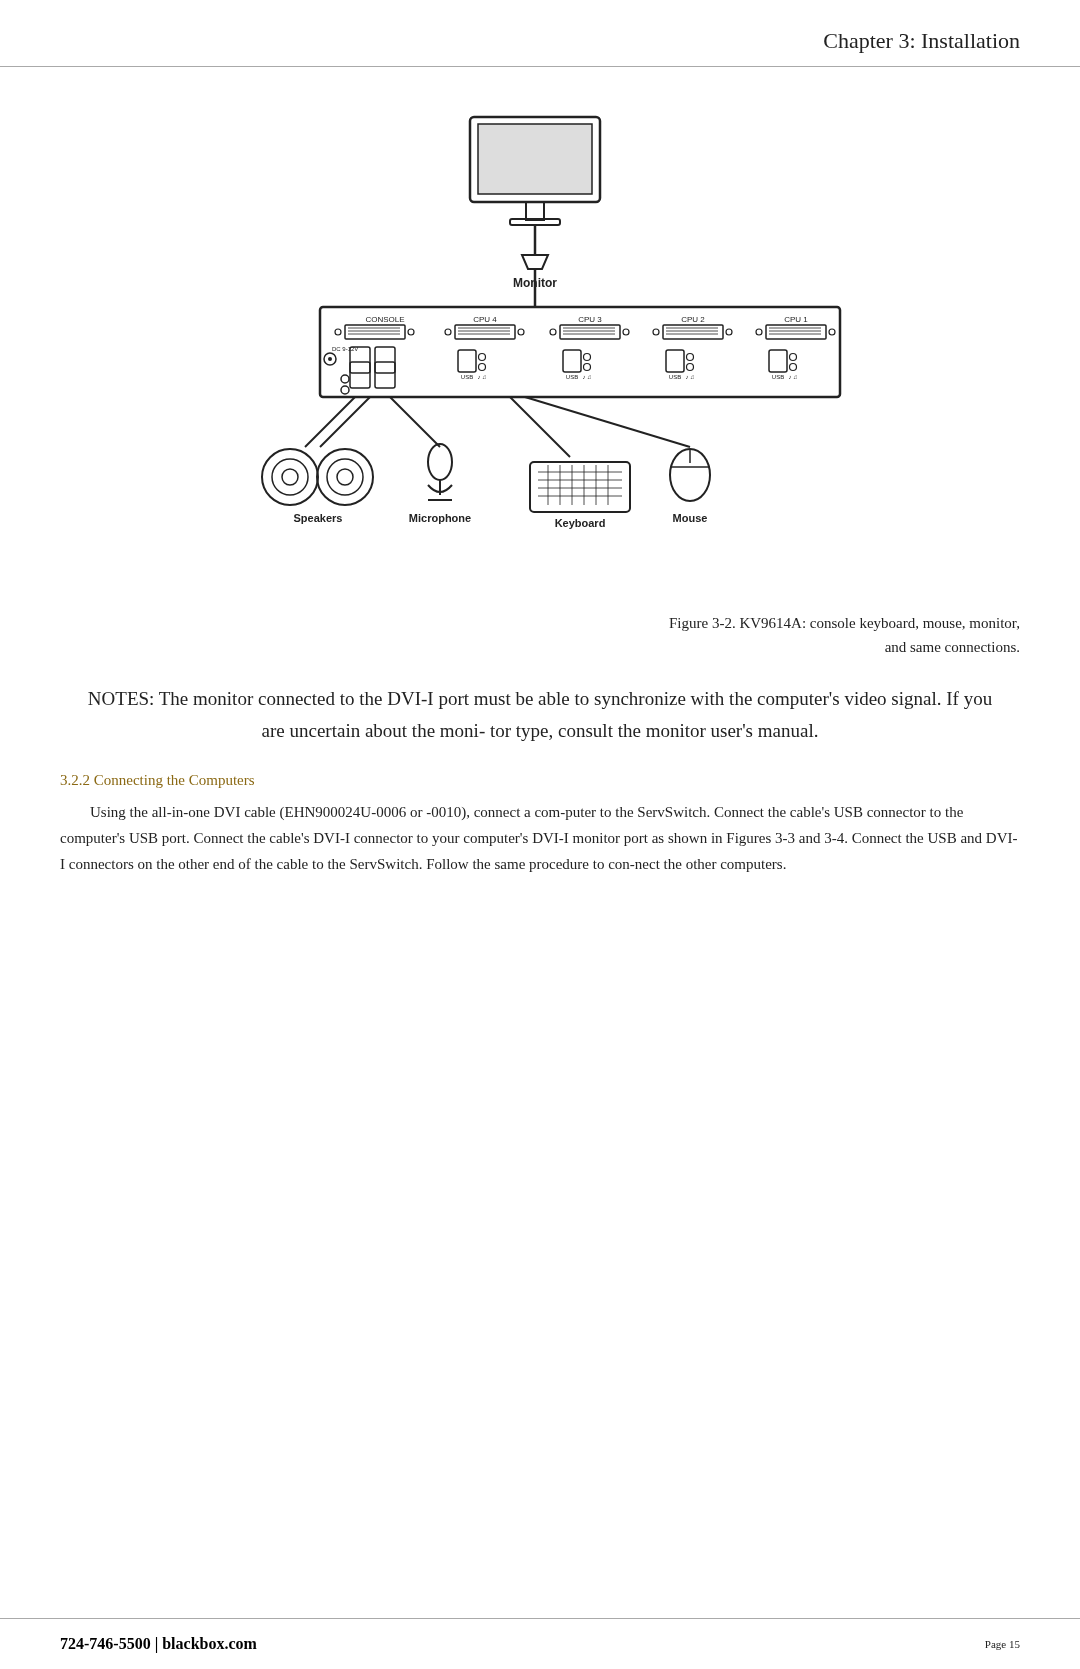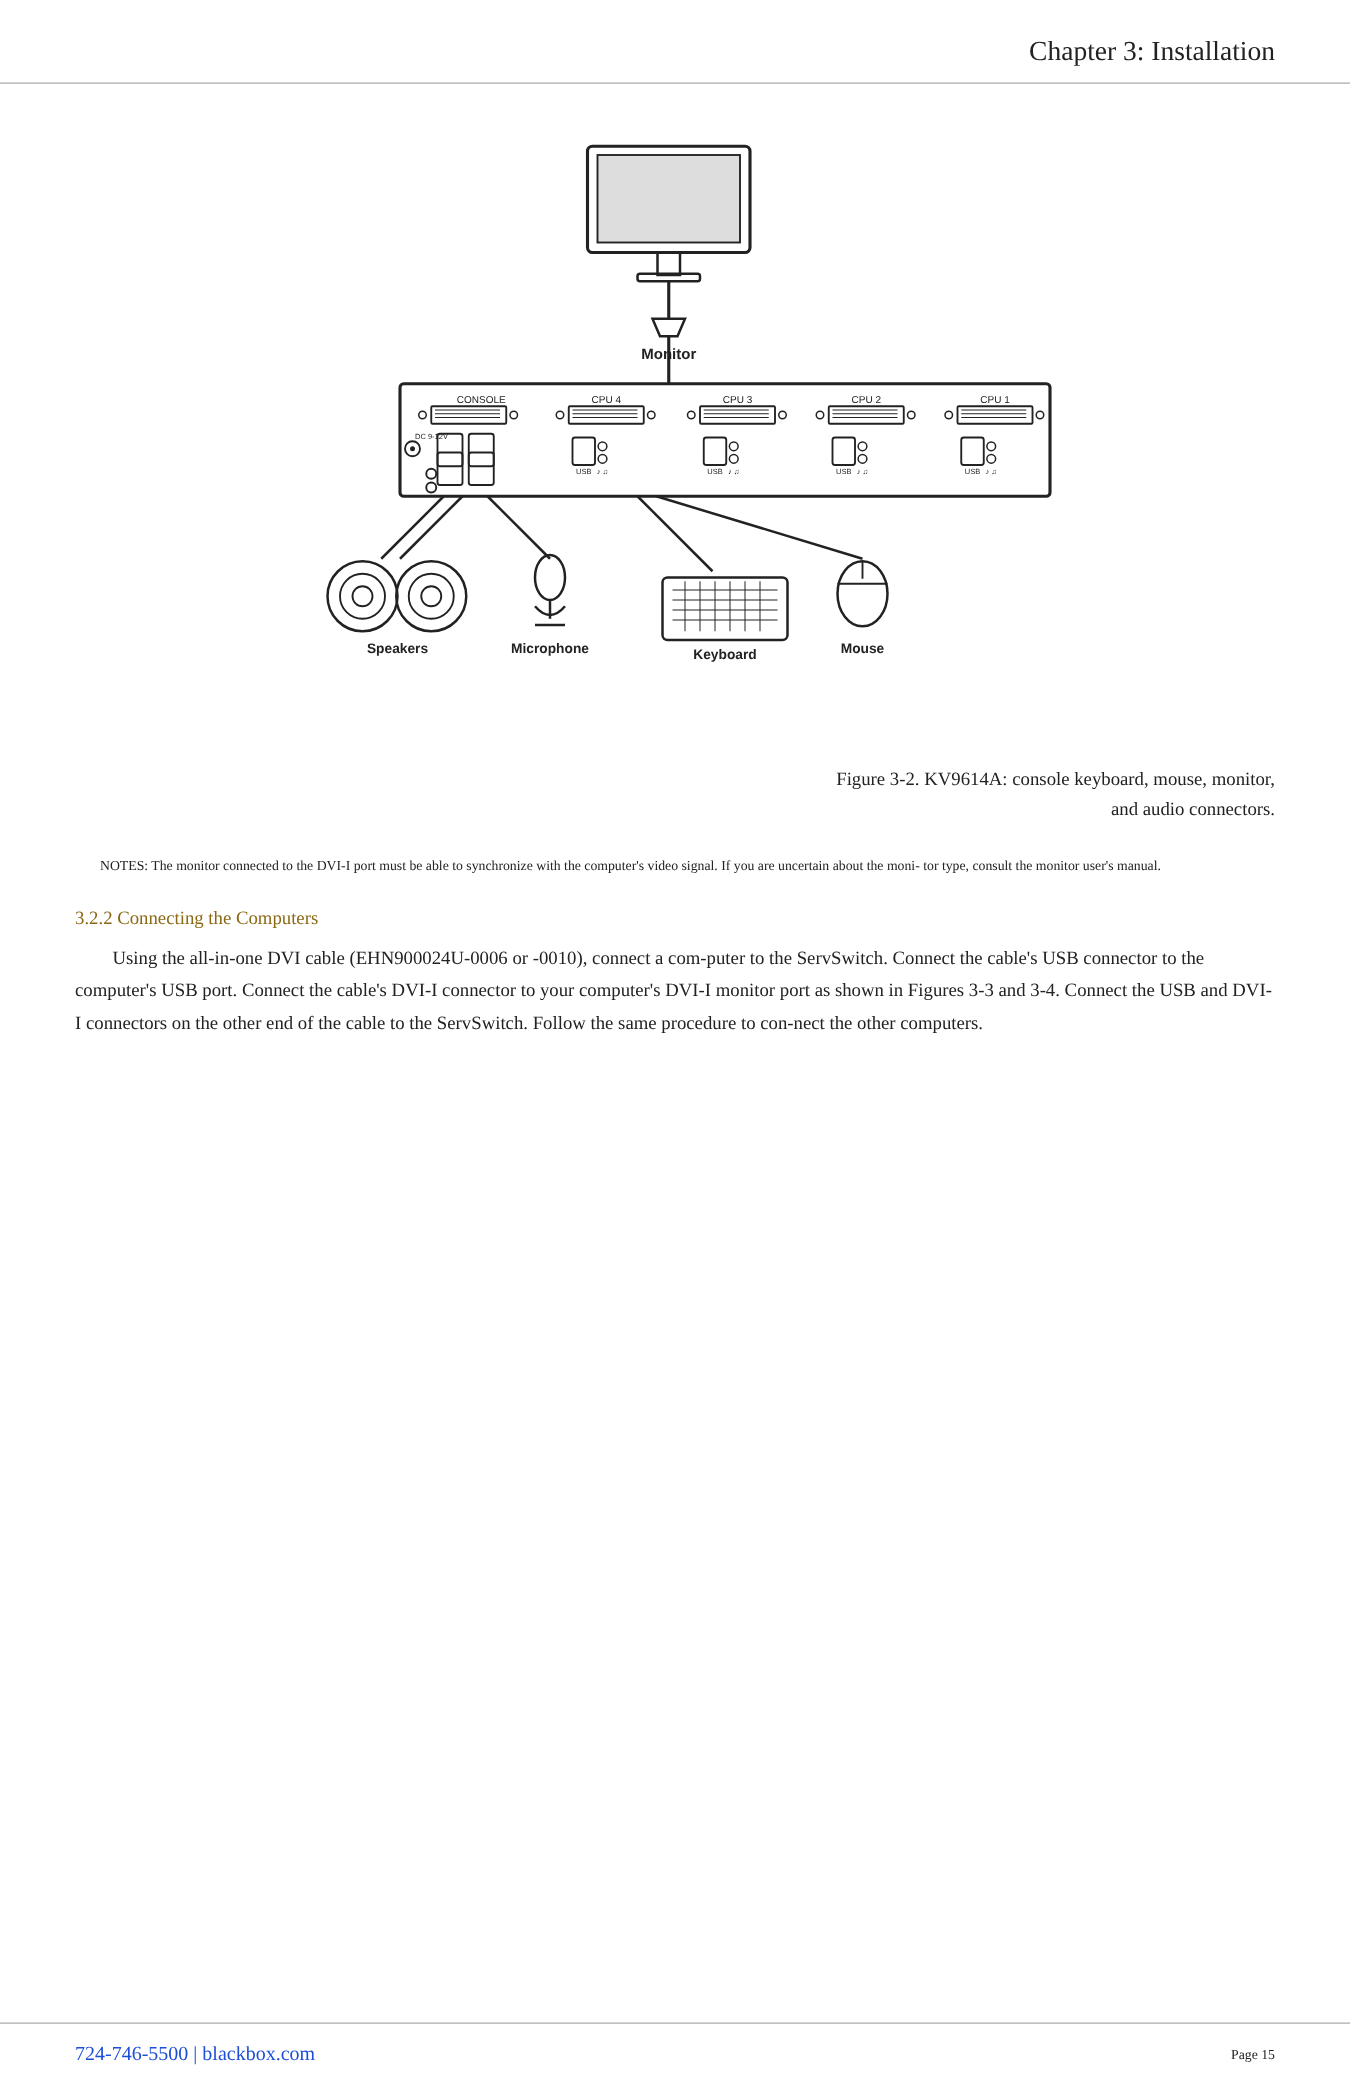--- a/index.html
+++ b/index.html
@@ -45,24 +45,25 @@
     .figure-caption {
       text-align: right;
       font-size: 15px;
       color: #222;
       line-height: 1.6;
       margin: 10px 0 24px 0;
     }
 
     
     .notes-block {
-      font-size: 11px;
+      font-size: 19px;
       line-height: 1.7;
       color: #222;
       margin: 0 20px 24px 20px;
+      text-align: center;
     }
 
     
     .section-heading {
       font-size: 15px;
       font-weight: normal;
       color: #8B6914;
       margin: 0 0 10px 0;
     }
 
@@ -81,22 +82,22 @@
       left: 0;
       right: 0;
       border-top: 1.5px solid #aaa;
       padding: 16px 60px;
       display: flex;
       justify-content: space-between;
       align-items: center;
     }
     .footer-contact {
       font-size: 16px;
-      font-weight: normal;
-      color: #1d4ed8;
+      font-weight: bold;
+      color: #000000;
     }
     .footer-page {
       font-size: 11px;
       color: #222;
     }
   </style>
 </head>
 <body>
 
 <div class="header">
@@ -253,21 +254,21 @@
         <line x1="490" y1="342" x2="490" y2="356" stroke="#222" stroke-width="1.5"></line>
         <line x1="470" y1="360" x2="510" y2="360" stroke="#222" stroke-width="1.5"></line>
         <text x="490" y="415" text-anchor="middle" font-size="11" font-weight="bold" font-family="Arial,sans-serif" fill="#222">Mouse</text>
 
       </svg>
     </div>
   </div>
 
   <div class="figure-caption">
     <div>Figure 3-2. KV9614A: console keyboard, mouse, monitor,</div>
-    <div>and audio connectors.</div>
+    <div>and same connections.</div>
   </div>
 
   <div class="notes-block">
     <p>NOTES: The monitor connected to the DVI-I port must be able to synchronize
       with the computer's video signal. If you are uncertain about the moni-
       tor type, consult the monitor user's manual.</p>
   </div>
 
   <div style="margin-top:10px;">
     <p class="section-heading">3.2.2 Connecting the Computers</p>

